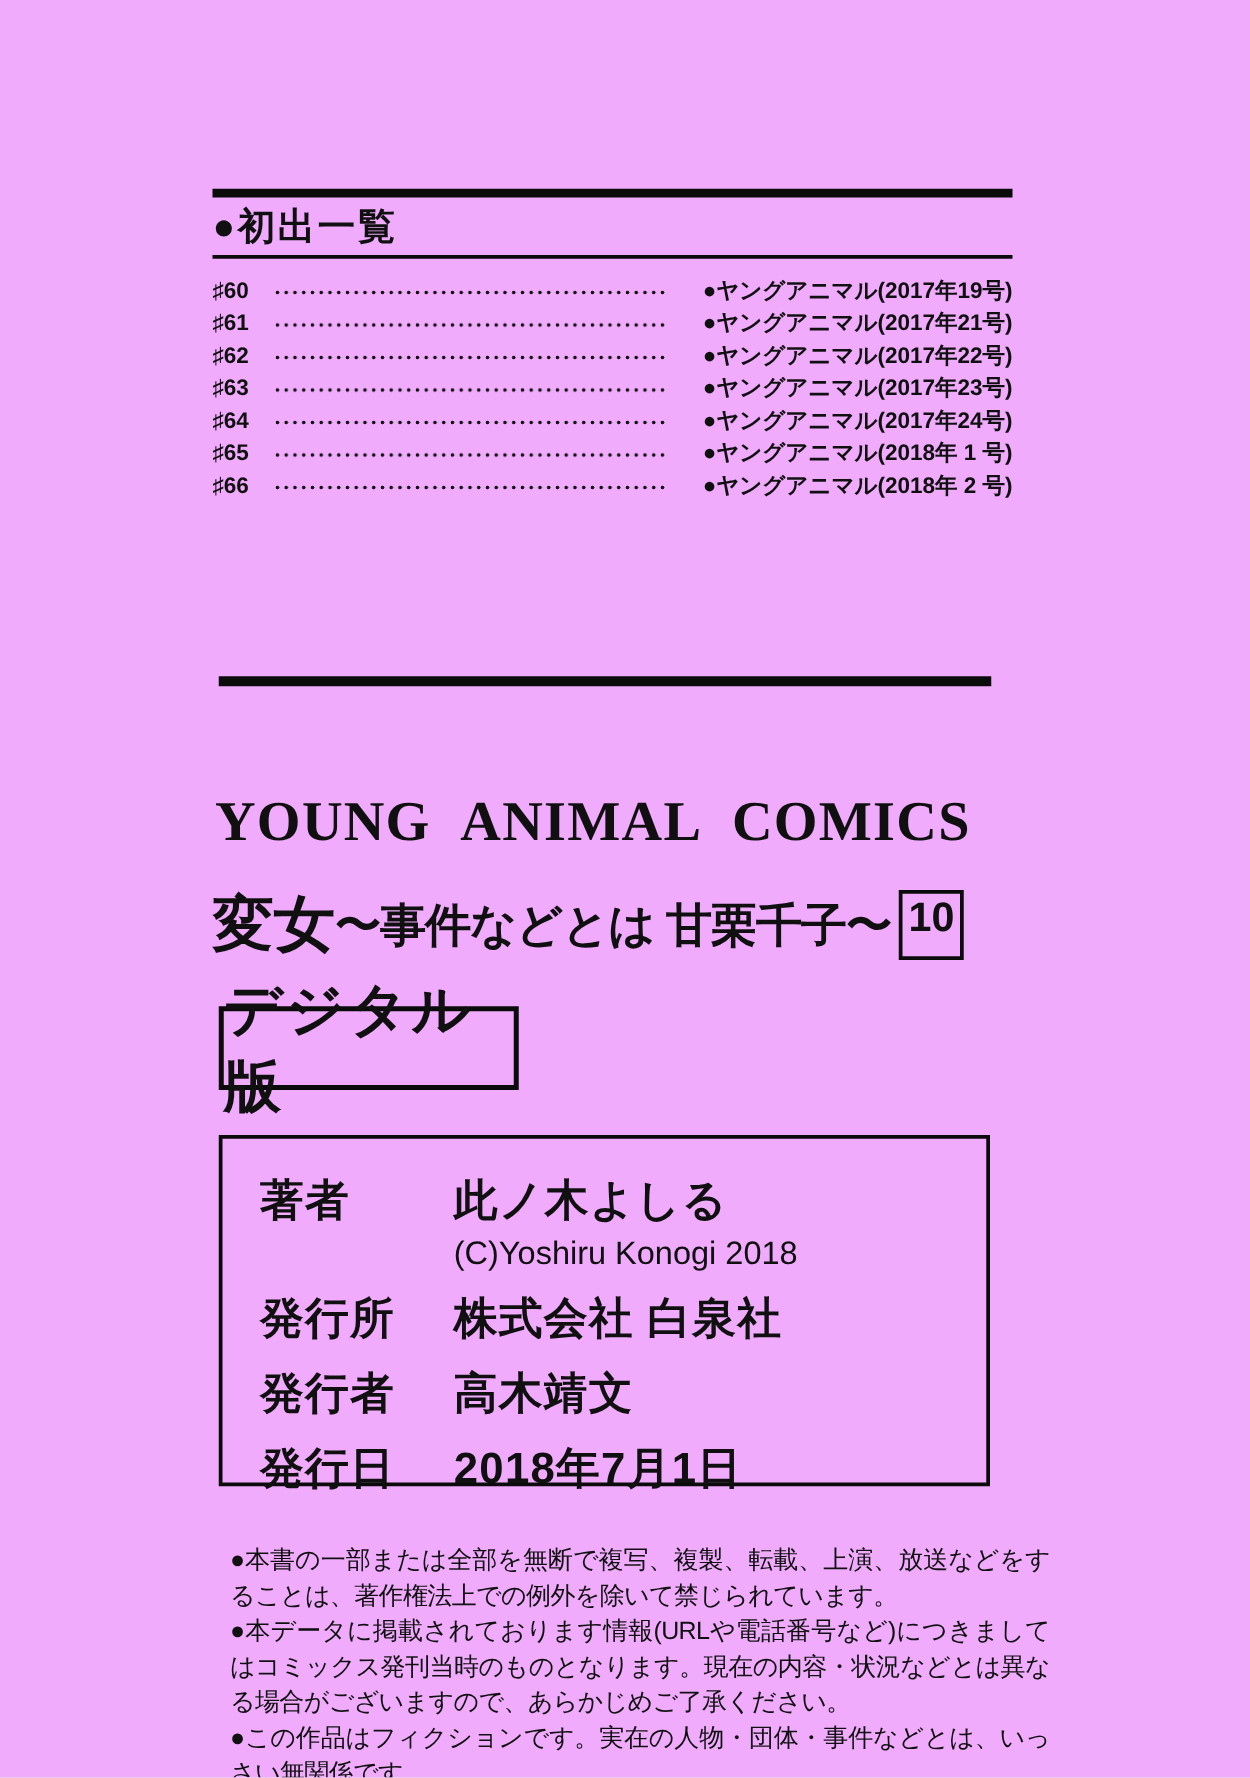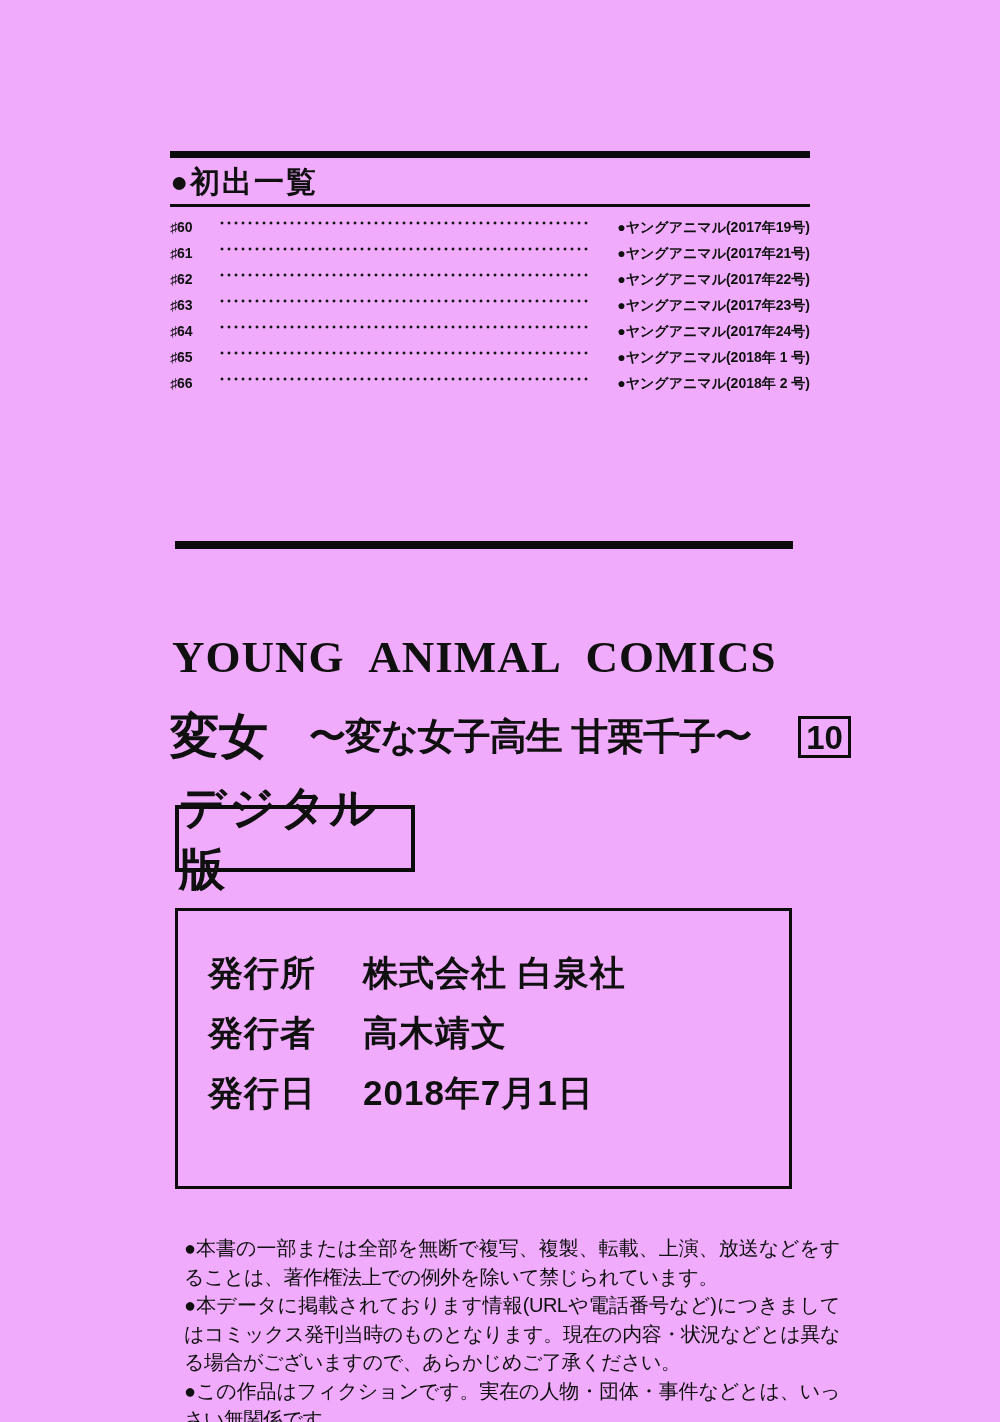--- a/index.html
+++ b/index.html
@@ -13,48 +13,48 @@
   
   .toc { position:absolute; left:170px; top:151px; width:640px; }
   .bar-thick { height:7px; background:#0b0b0b; }
   .toc-header {
     font-size:30px; font-weight:bold; letter-spacing:2px;
     margin-top:6px; margin-bottom:4px; line-height:1.2;
   }
   .thin-rule { height:3px; background:#0b0b0b; }
   .toc-list { list-style:none; margin-top:12px; }
   .toc-row {
-    display:flex; align-items:flex-start; height:26px;
-    font-size:14px; font-weight:600; white-space:nowrap;
+    display:flex; align-items:center; height:26px;
+    font-size:18px; font-weight:600; white-space:nowrap;
   }
   .toc-chapter { min-width:42px; }
   .leader {
     flex:1; height:4px; margin:0 8px; position:relative; top:2px;
     background-image:radial-gradient(circle at 2px 2px,#141414 1.3px,transparent 1.7px);
     background-size:7px 4px; background-repeat:repeat-x;
   }
   .toc-source { text-align:right;margin-left:21px; }
 
   .bar-bottom { position:absolute; left:175px; top:541px; width:618px; height:8px; background:#0b0b0b; }
 
   
   .imprint {
     position:absolute; left:172px; top:631px;
     font-family:"Liberation Serif","DejaVu Serif",serif;
     font-size:45px; font-weight:bold; letter-spacing:1px; word-spacing:14px;
     white-space:nowrap;
   }
   .title-line {
     position:absolute; left:170px; top:712px; display:flex; align-items:center;
-    white-space:nowrap; font-weight:bold;gap:41px;
+    white-space:nowrap; font-weight:bold;
   }
   .title-main { font-size:49px; letter-spacing:0; line-height:1; }
   .title-sub  { font-size:37px; line-height:1; letter-spacing:-1px; }
   .volume-box {
-    margin-left:6px; border:3px solid #0b0b0b; padding:2px 5px 1px;
+    margin-left:6px; border:3px solid #0b0b0b; padding:2px 5px 15px;
     font-size:33px; line-height:1; font-weight:bold;
   }
   .edition-box {
     position:absolute; left:175px; top:805px; width:240px; height:67px;
     border:4px solid #0b0b0b; display:flex; align-items:center; justify-content:center;
     font-size:46px; font-weight:600; letter-spacing:3px;
   }
 
   
   .credits {
@@ -126,27 +126,32 @@
       </li>
     </ul>
   </section>
 
   <div class="bar-bottom"></div>
 
   <div class="imprint">YOUNG ANIMAL COMICS</div>
 
   <div class="title-line">
     <span class="title-main">変女</span>
-    <span class="title-sub">〜変な女子高生 甘栗千子〜</span>
+    <span class="title-sub">〜事件などとは 甘栗千子〜</span>
     <span class="volume-box">10</span>
   </div>
 
   <div class="edition-box">デジタル版</div>
 
   <div class="credits">
+    <div class="c-row">
+      <span class="c-label">著者</span>
+      <span class="c-value">此ノ木よしる</span>
+      <span class="c-note">(C)Yoshiru Konogi 2018</span>
+    </div>
     <div class="c-row c-gap">
       <span class="c-label">発行所</span>
       <span class="c-value">株式会社 白泉社</span>
     </div>
     <div class="c-row c-gap">
       <span class="c-label">発行者</span>
       <span class="c-value">高木靖文</span>
     </div>
     <div class="c-row c-gap">
       <span class="c-label">発行日</span>

